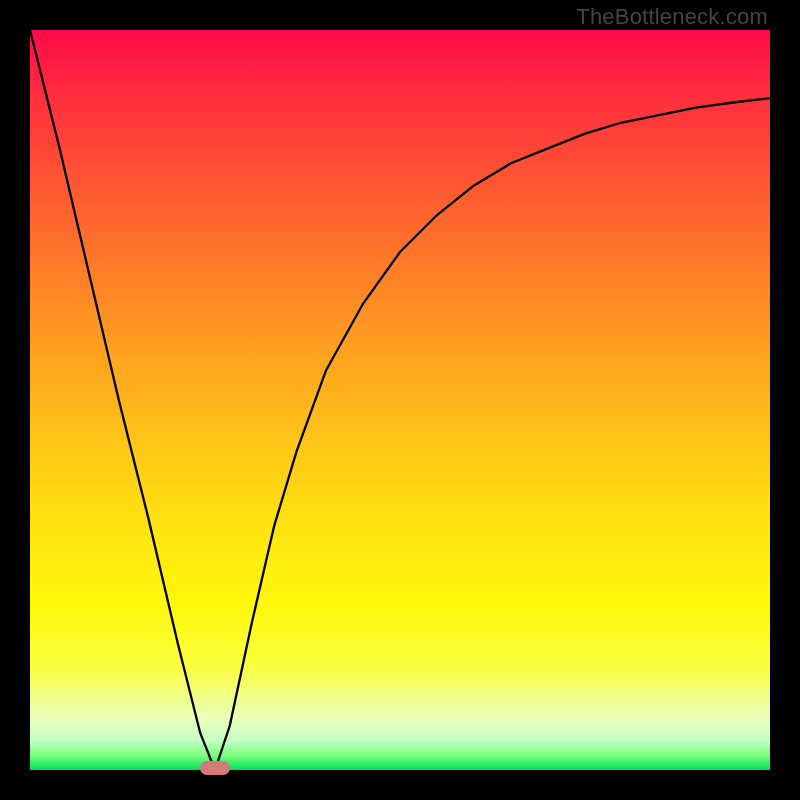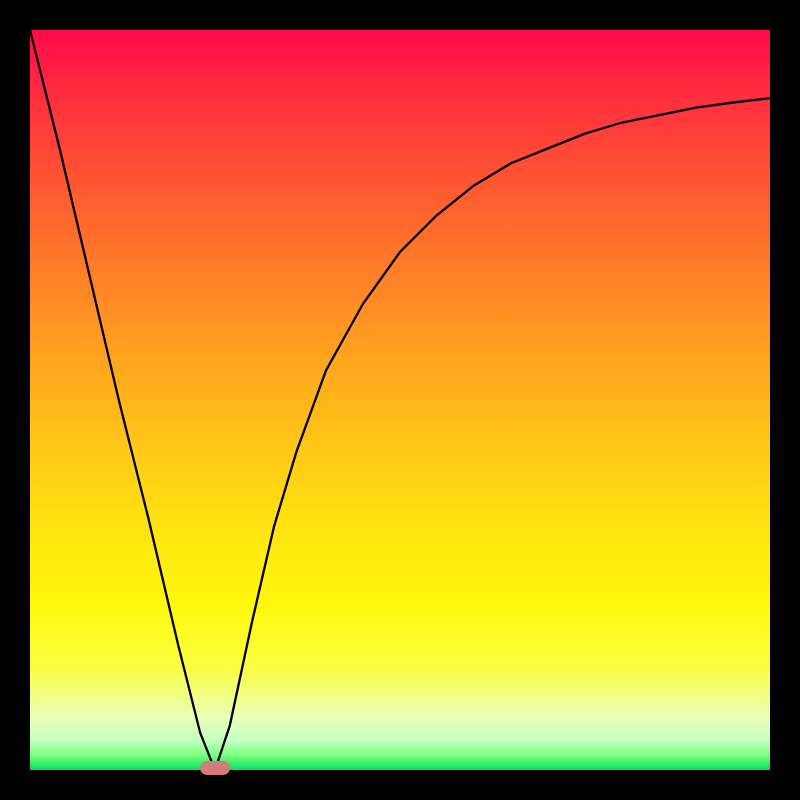--- a/index.html
+++ b/index.html
@@ -62,20 +62,21 @@
     width: 30px;
     height: 14px;
     border-radius: 7px;
     background: #d47a7a;
   }
 </style>
 </head>
 <body>
 
 <div class="frame">
+  <div class="watermark">TheBottleneck.com</div>
 
   <div class="plot-area">
     <svg class="curve" viewBox="0 0 740 740" preserveAspectRatio="none">
       <path id="curve-path" d="M 0.0 0.0 L 29.6 118.4 L 59.2 244.2 L 88.8 370.0 L 118.4 488.4 L 148.0 614.2 L 170.2 703.0 L 185.0 740.0 L 199.8 695.6 L 222.0 592.0 L 244.2 495.8 L 266.4 421.8 L 296.0 340.4 L 333.0 273.8 L 370.0 222.0 L 407.0 185.0 L 444.0 155.4 L 481.0 133.2 L 518.0 118.4 L 555.0 103.6 L 592.0 92.5 L 629.0 85.1 L 666.0 77.7 L 703.0 72.5 L 740.0 68.1" fill="none" stroke="#000" stroke-width="2.3"></path>
     </svg>
     <div id="marker" class="marker" style="left: 170px; top: 731px;"></div>
   </div>
 </div>
 
 </body></html>

